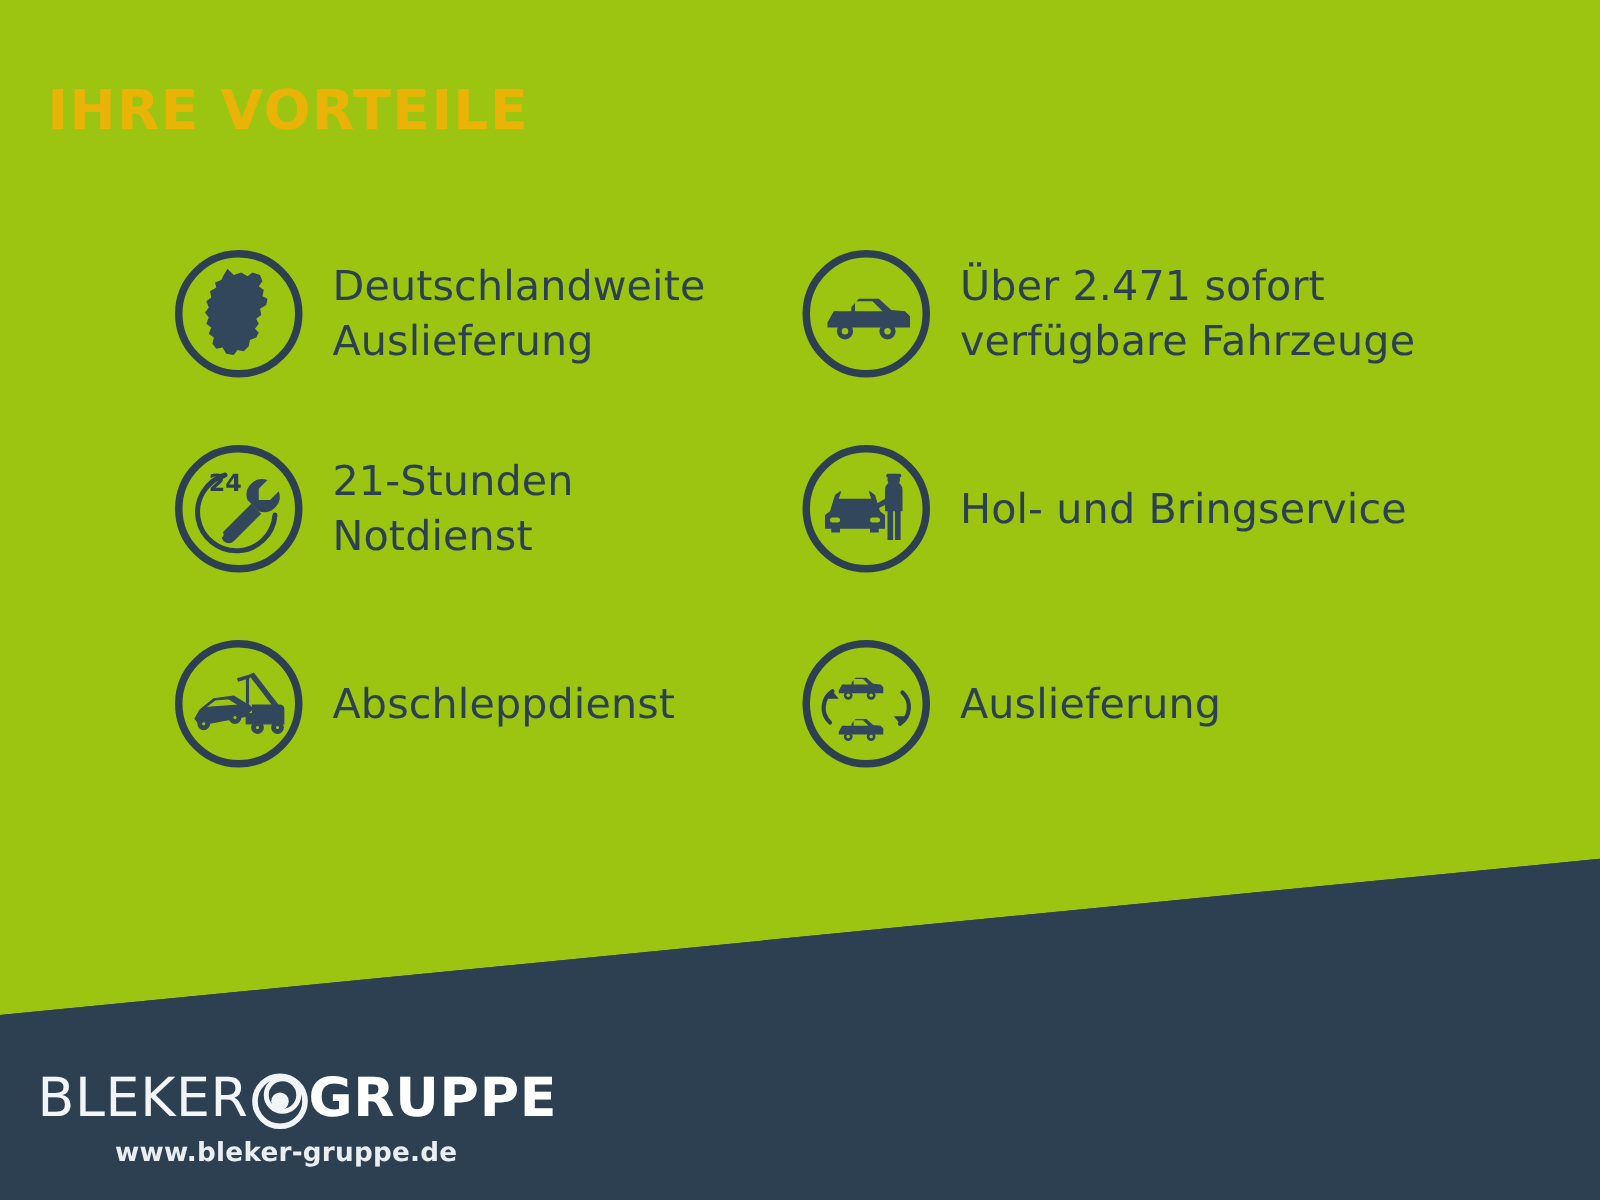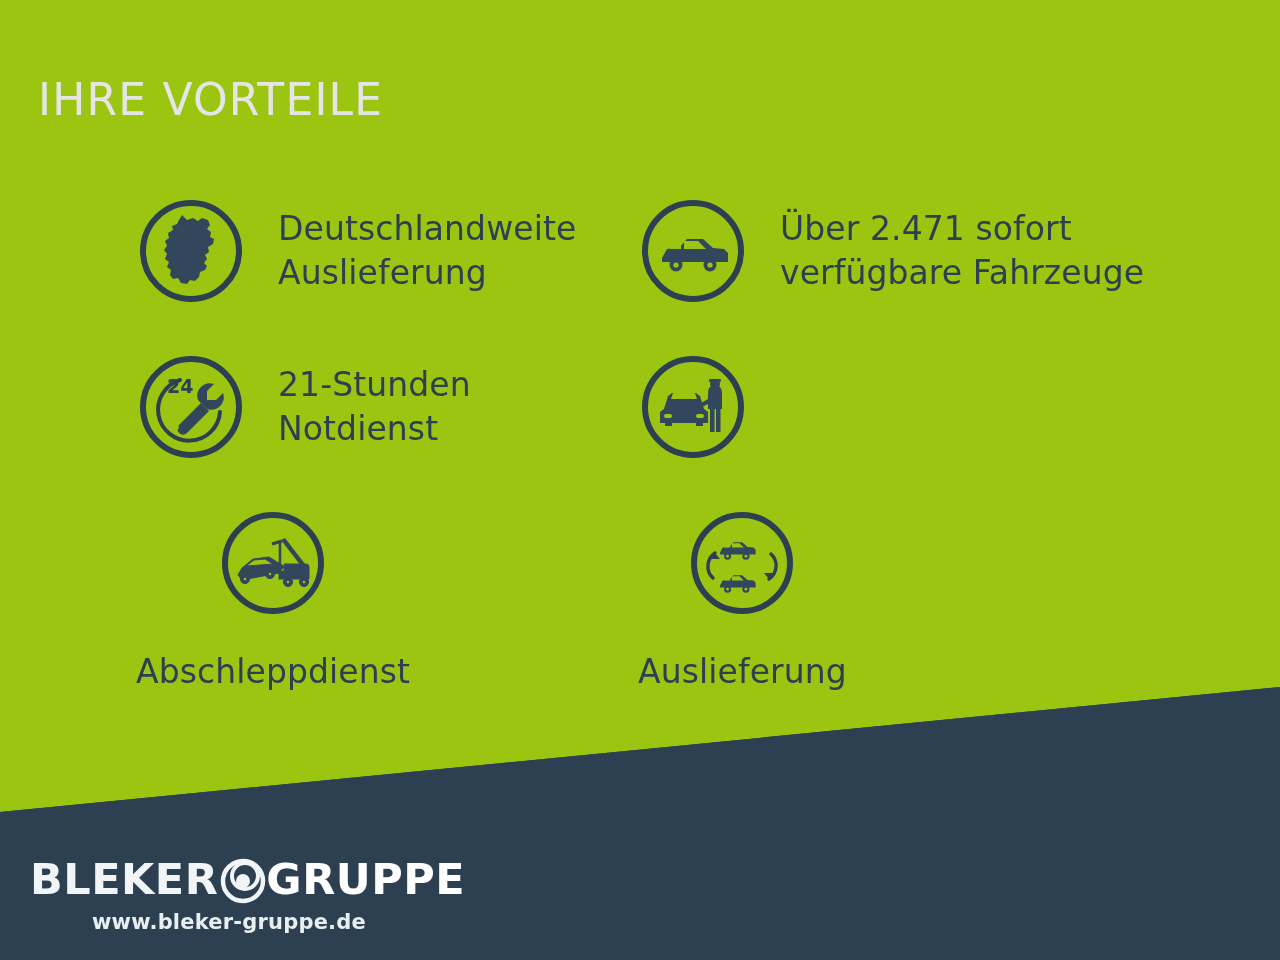--- a/index.html
+++ b/index.html
@@ -27,25 +27,25 @@
     position: absolute;
     inset: 0;
     background: #2d4052;
     clip-path: polygon(0 812px, 100% 687px, 100% 100%, 0 100%);
   }
 
   
   .headline {
     position: absolute;
     left: 38px;
-    top: 78px;
+    top: 67px;
     font-size: 44px;
-    font-weight: 400;
+    font-weight: 700;
     letter-spacing: 1.2px;
-    color: #e5e5e5;
+    color: #eab308;
     line-height: 1;
   }
 
   
   .benefits {
     position: absolute;
     left: 0;
     top: 196px;
     width: 1280px;
   }
@@ -53,25 +53,25 @@
     position: absolute;
     top: 0;
   }
   .bcol.left  { left: 136px; width: 500px; }
   .bcol.right { left: 638px; width: 600px; }
 
   .bitem {
     position: absolute;
     display: flex;
     align-items: center;
-    gap: 32px;
+    gap: 20px;
   }
   .bitem.r0 { top: 0px; }
   .bitem.r1 { top: 156px; }
-  .bitem.r2 { top: 312px; flex-direction: column; }
+  .bitem.r2 { top: 312px; }
 
   .bicon {
     flex: 0 0 auto;
     width: 110px;
     height: 110px;
     position: relative;
   }
   .bicon svg { display: block; width: 110px; height: 110px; }
 
   .blabel {
@@ -93,21 +93,21 @@
   .logo-row {
     position: absolute;
     left: 0;
     top: 6px;
     display: flex;
     align-items: center;
     height: 54px;
   }
   .logo-bleker {
     font-size: 43px;
-    font-weight: 700;
+    font-weight: 400;
     color: #f2f5f7;
     letter-spacing: 0.5px;
     line-height: 1;
   }
   .logo-mark {
     width: 58px;
     height: 58px;
     margin: 0 -6px 0 -4px;
   }
   .logo-mark svg { display: block; width: 58px; height: 58px; }
@@ -238,20 +238,21 @@
 
               <circle cx="77" cy="32" r="5"></circle>
               <rect x="71" y="27" width="12" height="3" rx="1.2"></rect>
               <path d="M70 40 a7 7 0 0 1 14 0 l0 17 -14 0 z"></path>
               <rect x="72" y="56" width="4.5" height="24"></rect>
               <rect x="78" y="56" width="4.5" height="24"></rect>
               <path d="M70 47 l-12 7 2 3 12 -6 z"></path>
             </g>
           </svg>
         </div>
+        <div class="blabel">Hol- und Bringservice</div>
       </div>
 
       <div class="bitem r2">
         <div class="bicon">
           <svg viewBox="0 0 110 110" xmlns="http://www.w3.org/2000/svg">
             <circle cx="55" cy="55" r="48" fill="none" stroke="#2d4052" stroke-width="6"></circle>
 
             <g fill="#33475c" transform="translate(33,25) scale(0.54)">
               <path d="M0 36 l5 -9 12 -1 8 -9 16 0 10 9 11 1 4 4 0 9 -66 0 z"></path>
               <path d="M22 19 h14 l8 8 h-22 z" fill="#9cc511"></path>

